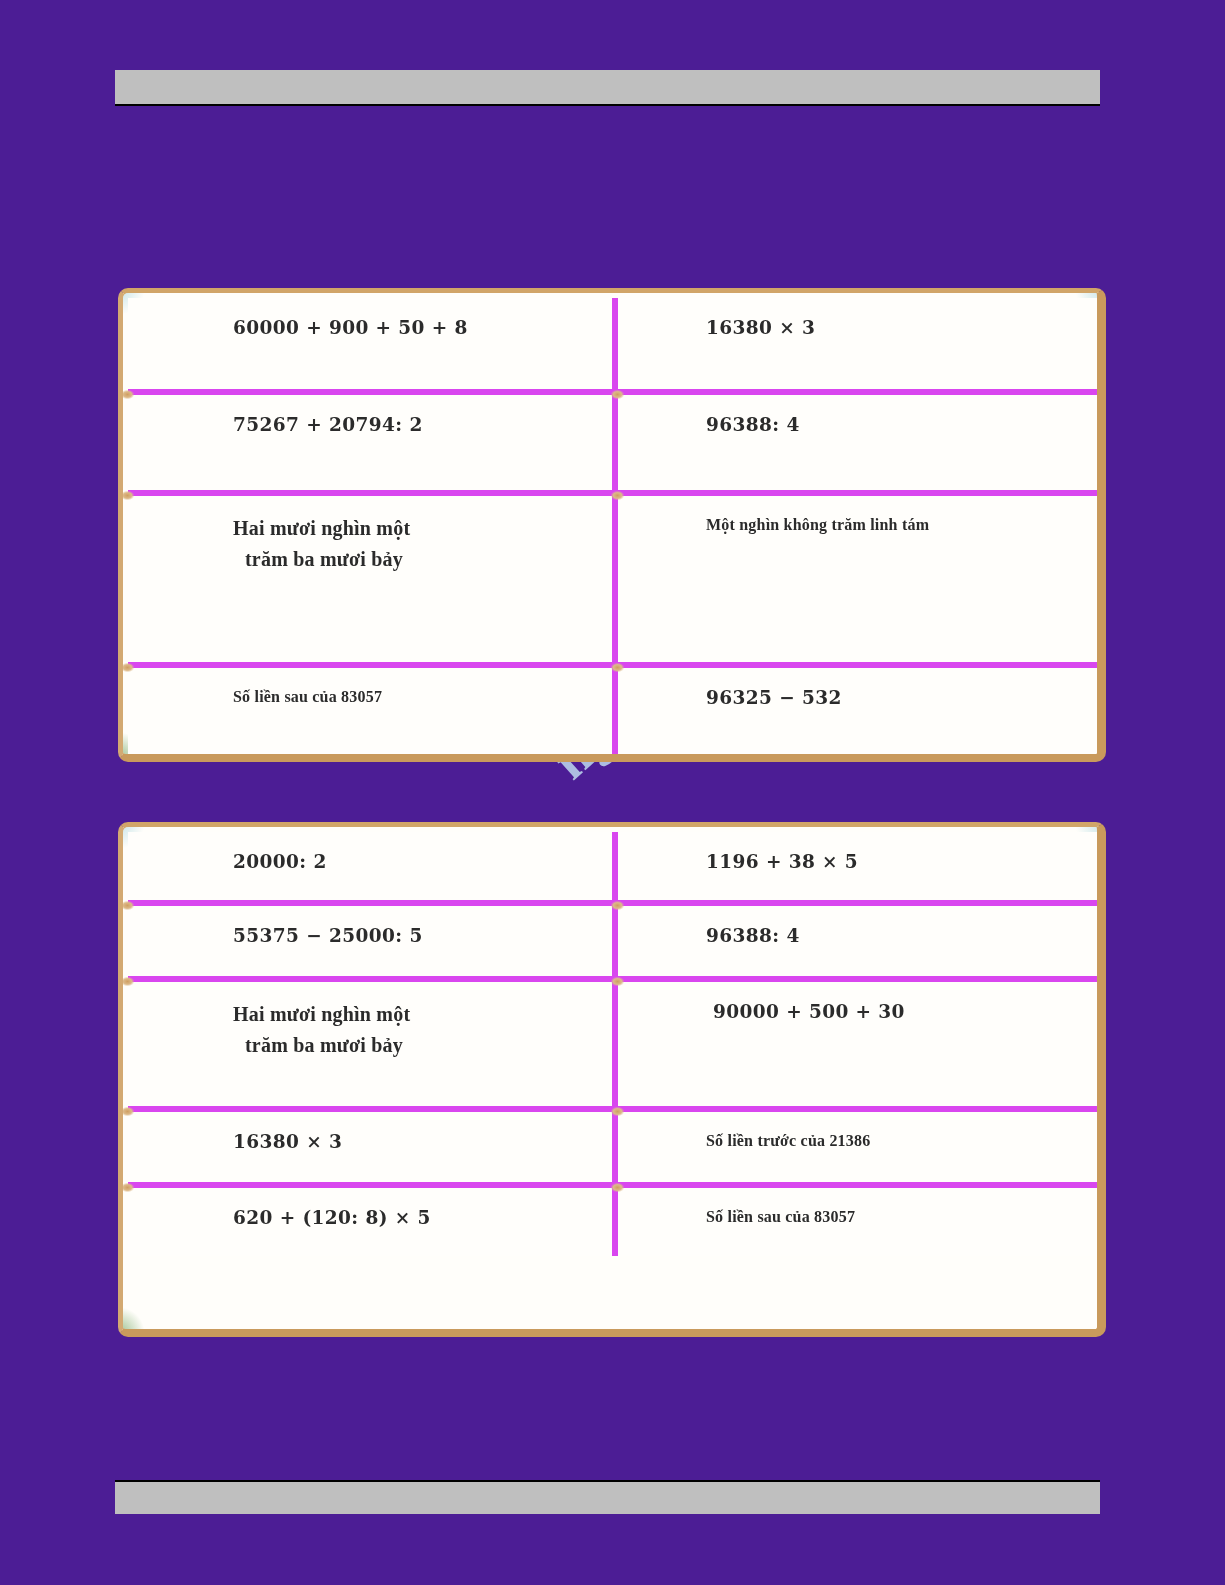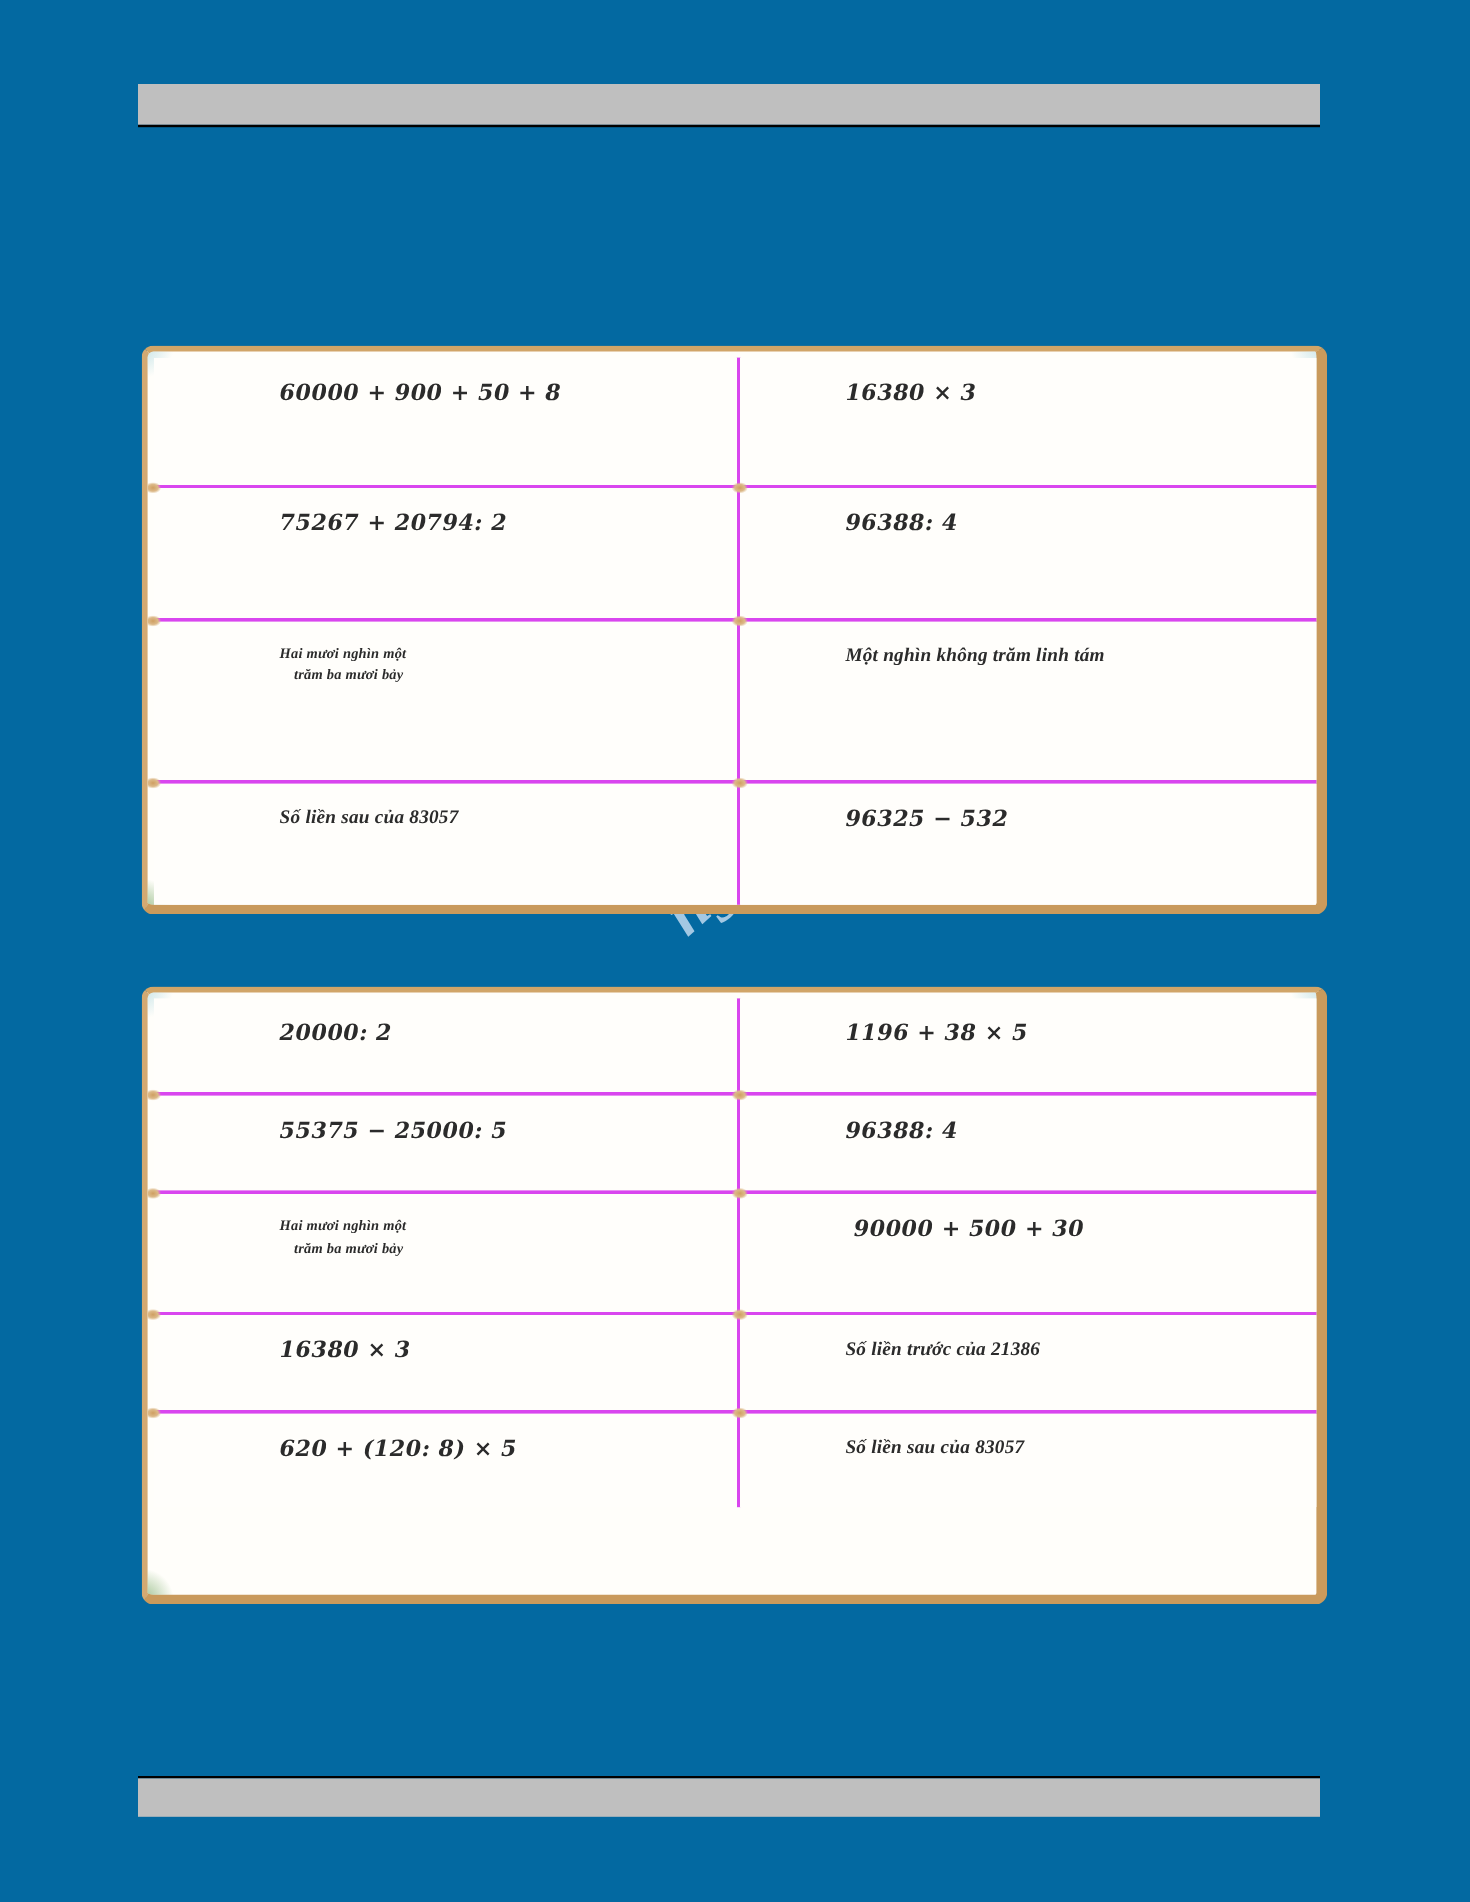--- a/index.html
+++ b/index.html
@@ -13,22 +13,21 @@
     height: 1585px;
     position: relative;
     font-family: "Liberation Serif", serif;
     overflow: hidden;
   }
 
   
   .page {
     position: absolute;
     inset: 0;
-    background: #0369a1;
-    font-style: italic;
+    background: #4c1d95;
   }
 
   .header-band {
     position: absolute;
     left: 115px;
     top: 70px;
     width: 985px;
     height: 34px;
     background: #bfbfbf;
   }
@@ -122,21 +121,21 @@
     left: 5px;
     top: 5px;
     width: 974px;
     border-collapse: collapse;
     table-layout: fixed;
   }
   .tbl-wrap.t1 table.grid { height: 461px; }
   .tbl-wrap.t2 table.grid { height: 424px; }
 
   table.grid td {
-    border: 3px solid #d946ef;
+    border: 6px solid #d946ef;
     vertical-align: top;
     padding: 0;
     background: #fffefb;
     position: relative;
   }
   table.grid tr:first-child td { border-top: none; }
   table.grid tr:last-child td  { border-bottom: none; }
   table.grid td:first-child     { border-left: none; }
   table.grid td:last-child      { border-right: none; }
 
@@ -162,21 +161,21 @@
     font-weight: 700;
     font-size: 18.5px;
     color: #2b2b2b;
     letter-spacing: .4px;
     line-height: 1.45;
     white-space: pre;
   }
   .words {
     font-family: "Liberation Serif", serif;
     font-weight: 700;
-    font-size: 12px;
+    font-size: 20px;
     color: #2b2b2b;
     line-height: 1.55;
     letter-spacing: .2px;
   }
   .words.light {
     font-weight: 600;
     font-size: 16px;
   }
   .l1 { display: block; }
   .l2 { display: block; padding-left: 12px; }

